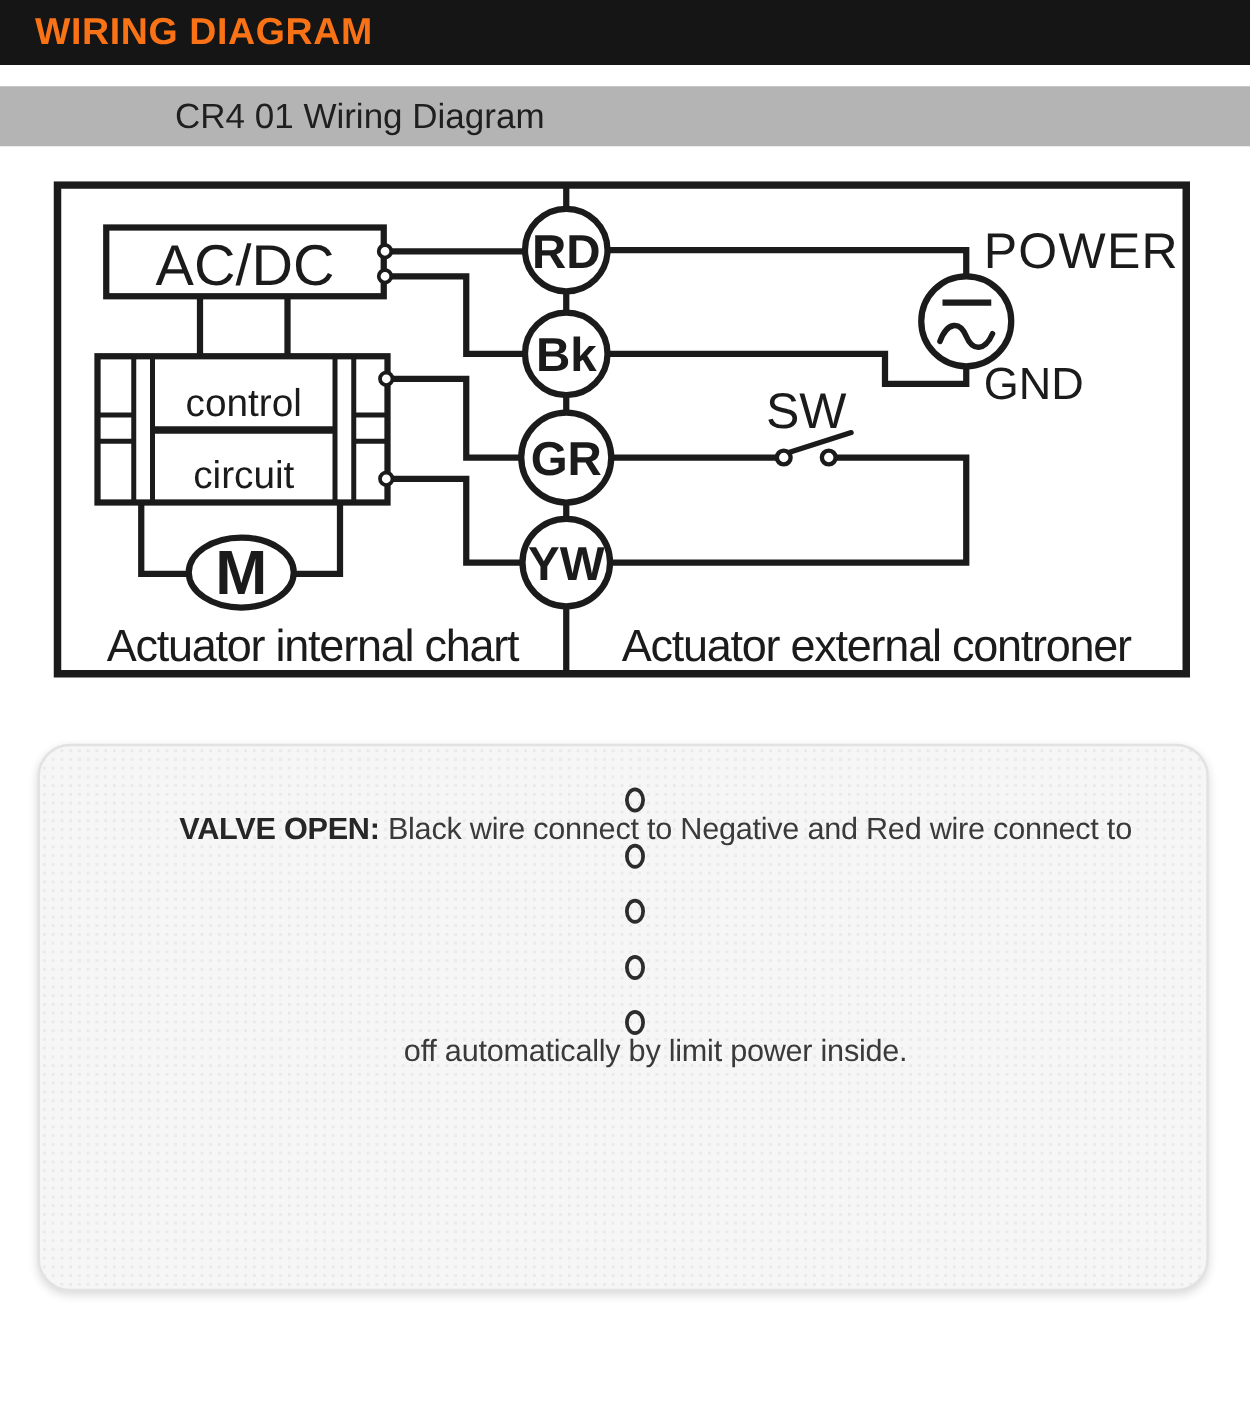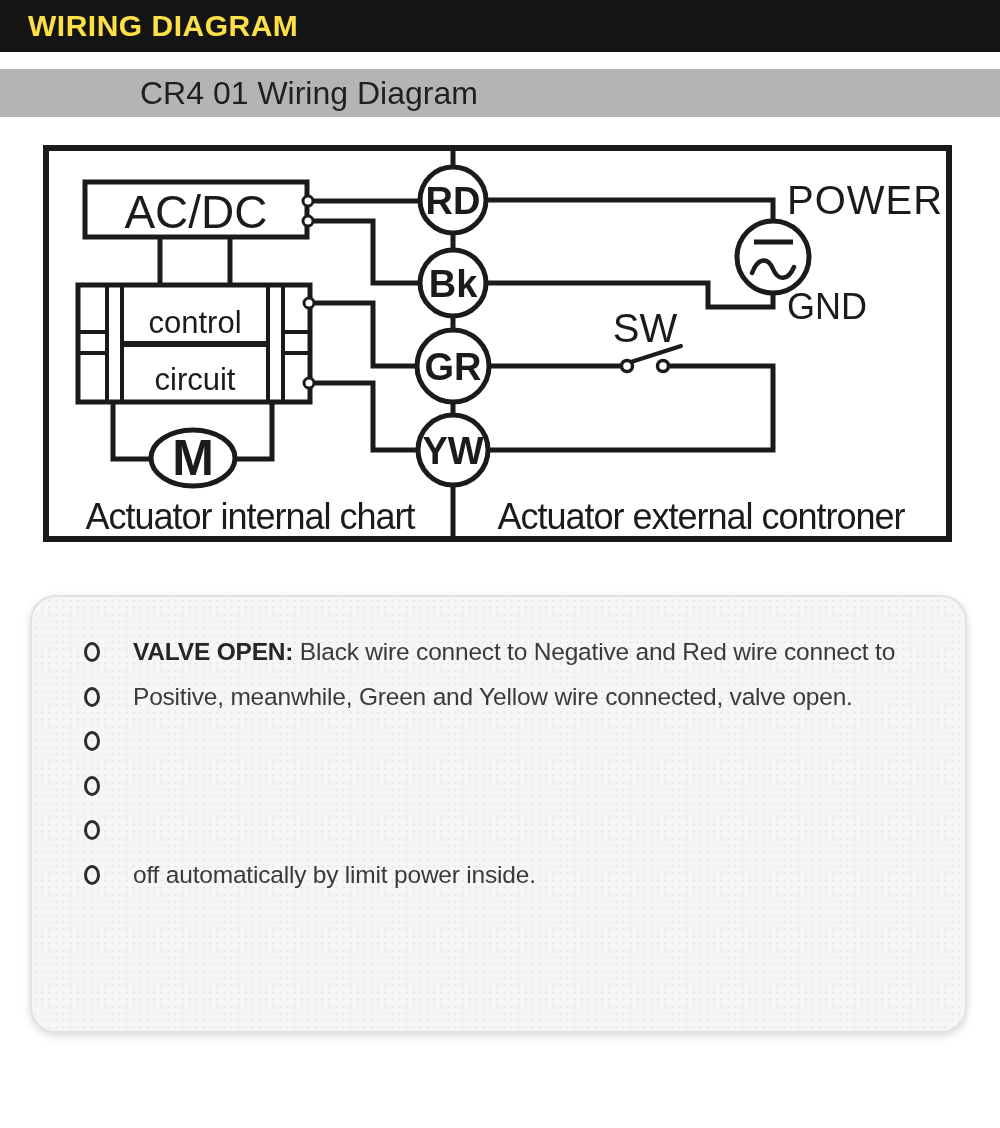--- a/index.html
+++ b/index.html
@@ -6,50 +6,50 @@
   body{
     width:1000px;height:1128px;position:relative;background:#ffffff;
     font-family:"Liberation Sans",sans-serif;overflow:hidden;
   }
   
   .banner{
     position:absolute;top:0;left:0;width:1000px;height:52px;
     background:#151515;display:flex;align-items:center;
   }
   .banner-title{
-    padding-left:28px;font-size:30px;font-weight:700;color:#fde047;
+    padding-left:28px;font-size:30px;font-weight:700;color:#f97316;
     letter-spacing:0.5px;
   }
   
   .subbar{
     position:absolute;top:69px;left:0;width:1000px;height:48px;
     background:#b4b4b4;display:flex;align-items:center;
   }
   .subbar-title{
-    margin-left:140px;font-size:32px;color:#1f1f1f;font-weight:400;
+    margin-left:140px;font-size:28px;color:#1f1f1f;font-weight:400;
   }
   
   .diagram{
     position:absolute;top:145px;left:0;width:1000px;height:400px;
   }
   .diagram text{
     font-family:"Liberation Sans",sans-serif;fill:#1b1b1b;
   }
   
   .notes{
     position:absolute;top:595px;left:30px;width:937px;height:438px;
     box-sizing:border-box;background:#f6f6f6;
     background-image:radial-gradient(#eaeaea 1.1px, transparent 1.1px);
     background-size:7px 7px;
     border:2px solid #e2e2e2;border-radius:26px;
     box-shadow:0 3px 8px rgba(0,0,0,0.15);
     padding-top:33px;
   }
   .note-row{
-    display:flex;align-items:center;height:44.5px;padding-left:52px;
+    display:flex;align-items:center;height:44.5px;padding-left:52px;flex-direction:column;
   }
   .bullet{
     width:10px;height:14px;border:3.4px solid #2c2c2c;border-radius:50%;
     margin-right:33px;flex-shrink:0;background:transparent;
   }
   .note-text{
     margin:0;font-size:24.5px;color:#3a3a3a;white-space:nowrap;letter-spacing:-0.2px;
   }
   .note-text b{color:#262626;font-weight:700;}
 </style>
@@ -161,24 +161,20 @@
   <text x="701" y="529" font-size="36" letter-spacing="-1" text-anchor="middle">Actuator external controner</text>
 </svg>
 
 <div class="notes">
   <div class="note-row">
     <span class="bullet"></span>
     <p class="note-text"><b>VALVE OPEN:</b><span> Black wire connect to Negative and Red wire connect to</span><b></b><span></span></p>
   </div>
   <div class="note-row">
     <span class="bullet"></span>
-    <p class="note-text"><b></b><span>Positive, meanwhile, Green and Yellow wire connected, valve open.</span><b></b><span></span></p>
-  </div>
-  <div class="note-row">
-    <span class="bullet"></span>
   </div>
   <div class="note-row">
     <span class="bullet"></span>
   </div>
   <div class="note-row">
     <span class="bullet"></span>
   </div>
   <div class="note-row">
     <span class="bullet"></span>
     <p class="note-text"><b></b><span>off automatically by limit power inside.</span><b></b><span></span></p>

